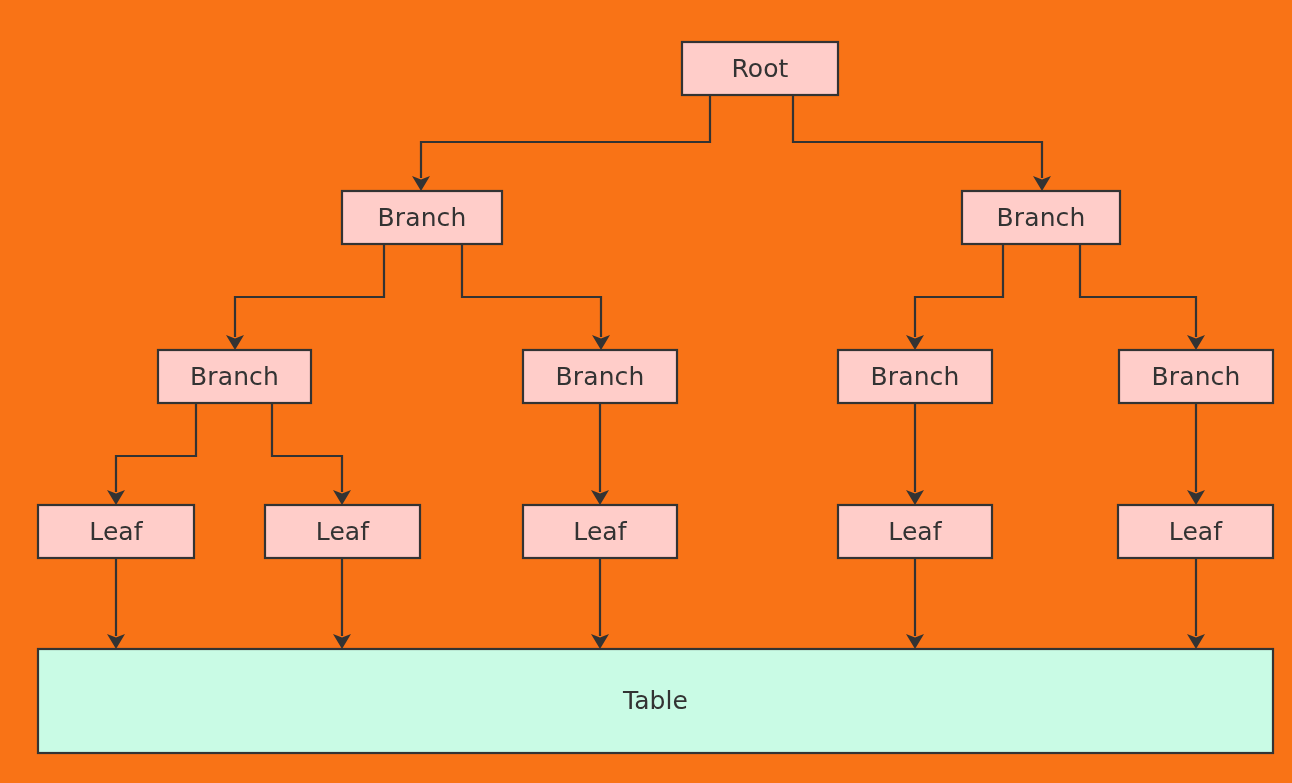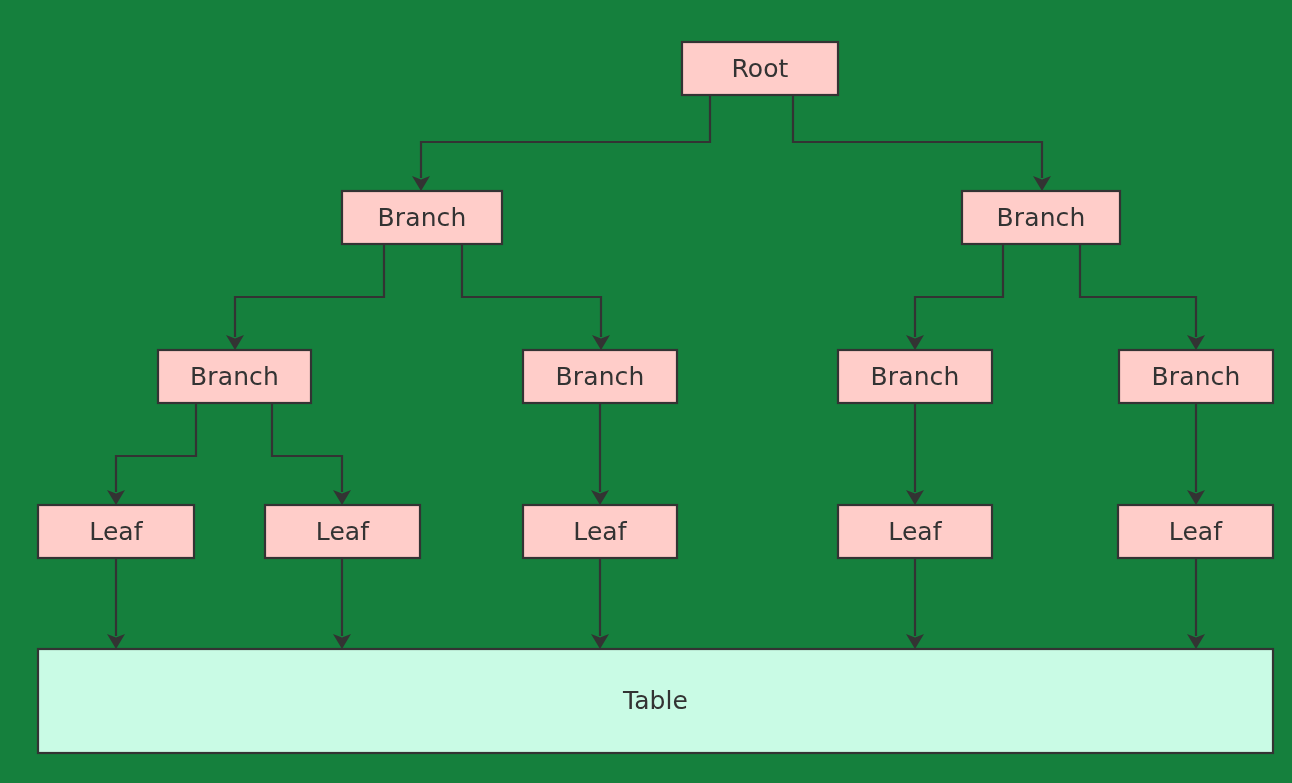--- a/index.html
+++ b/index.html
@@ -11,21 +11,21 @@
   body {
     width: 1292px;
     height: 783px;
     font-family: "DejaVu Sans", "Liberation Sans", sans-serif;
     overflow: hidden;
   }
   #diagram-root {
     position: relative;
     width: 1292px;
     height: 783px;
-    background: #15803d;
+    background: #f97316;
   }
   svg#flowchart {
     display: block;
     width: 1292px;
     height: 783px;
   }
   .node-shape {
     stroke-width: 2.2;
     stroke-linejoin: miter;
   }

